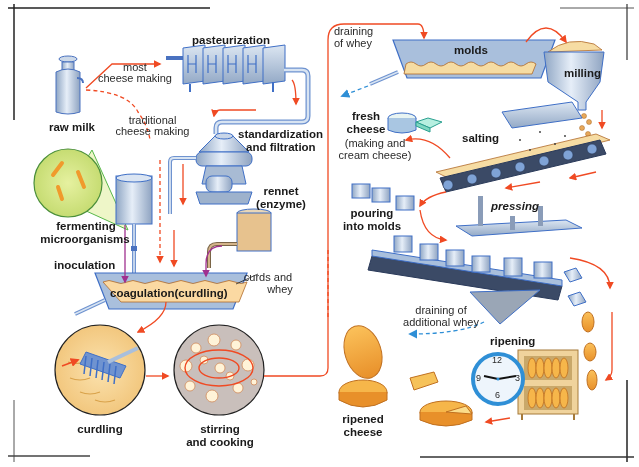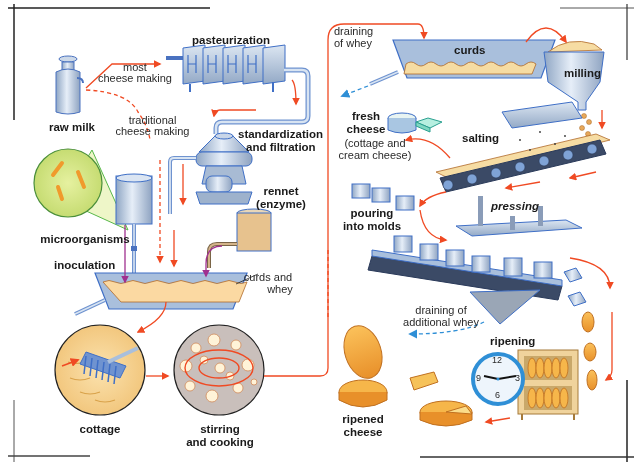--- a/index.html
+++ b/index.html
@@ -331,34 +331,36 @@
 <div class="lbl b c" style="left:46px;top:121px;width:52px;">raw milk</div>
 <div class="lbl n c" style="left:95px;top:62px;width:80px;">most</div>
 <div class="lbl n c" style="left:95px;top:73px;width:80px;">cheese making</div>
 <div class="lbl n c" style="left:110px;top:115px;width:85px;">traditional</div>
 <div class="lbl n c" style="left:110px;top:126px;width:85px;">cheese making</div>
 <div class="lbl b" style="left:192px;top:34px;">pasteurization</div>
 <div class="lbl b" style="left:238px;top:128px;">standardization</div>
 <div class="lbl b" style="left:246px;top:141px;">and filtration</div>
 <div class="lbl b c" style="left:250px;top:185px;width:62px;">rennet</div>
 <div class="lbl b c" style="left:250px;top:198px;width:62px;">(enzyme)</div>
+<div class="lbl b c" style="left:36px;top:220px;width:100px;">fermenting</div>
 <div class="lbl b c" style="left:30px;top:233px;width:110px;">microorganisms</div>
 <div class="lbl b" style="left:54px;top:259px;">inoculation</div>
+<div class="lbl b" style="left:110px;top:287px;">coagulation(curdling)</div>
 <div class="lbl n c" style="left:238px;top:272px;width:60px;">curds and</div>
 <div class="lbl n c" style="left:250px;top:284px;width:60px;">whey</div>
-<div class="lbl b c" style="left:72px;top:423px;width:56px;">cottage</div>
+<div class="lbl b c" style="left:72px;top:423px;width:56px;">curdling</div>
 <div class="lbl b c" style="left:180px;top:423px;width:80px;">stirring</div>
 <div class="lbl b c" style="left:180px;top:436px;width:80px;">and cooking</div>
 <div class="lbl n" style="left:334px;top:26px;">draining</div>
 <div class="lbl n" style="left:334px;top:38px;">of whey</div>
-<div class="lbl b" style="left:454px;top:44px;">curds</div>
+<div class="lbl b" style="left:454px;top:44px;">molds</div>
 <div class="lbl b" style="left:564px;top:67px;">milling</div>
 <div class="lbl b c" style="left:340px;top:110px;width:52px;">fresh</div>
 <div class="lbl b c" style="left:340px;top:123px;width:52px;">cheese</div>
-<div class="lbl n c" style="left:334px;top:138px;width:82px;">(cottage and</div>
+<div class="lbl n c" style="left:334px;top:138px;width:82px;">(making and</div>
 <div class="lbl n c" style="left:334px;top:150px;width:82px;">cream cheese)</div>
 <div class="lbl b" style="left:462px;top:132px;">salting</div>
 <div class="lbl b c" style="left:336px;top:207px;width:72px;">pouring</div>
 <div class="lbl b c" style="left:336px;top:220px;width:72px;">into molds</div>
 <div class="lbl b" style="left:491px;top:200px;font-style:italic;">pressing</div>
 <div class="lbl n c" style="left:396px;top:305px;width:90px;">draining of</div>
 <div class="lbl n c" style="left:392px;top:317px;width:98px;">additional whey</div>
 <div class="lbl b" style="left:490px;top:335px;">ripening</div>
 <div class="lbl b c" style="left:338px;top:413px;width:50px;">ripened</div>
 <div class="lbl b c" style="left:338px;top:426px;width:50px;">cheese</div>

